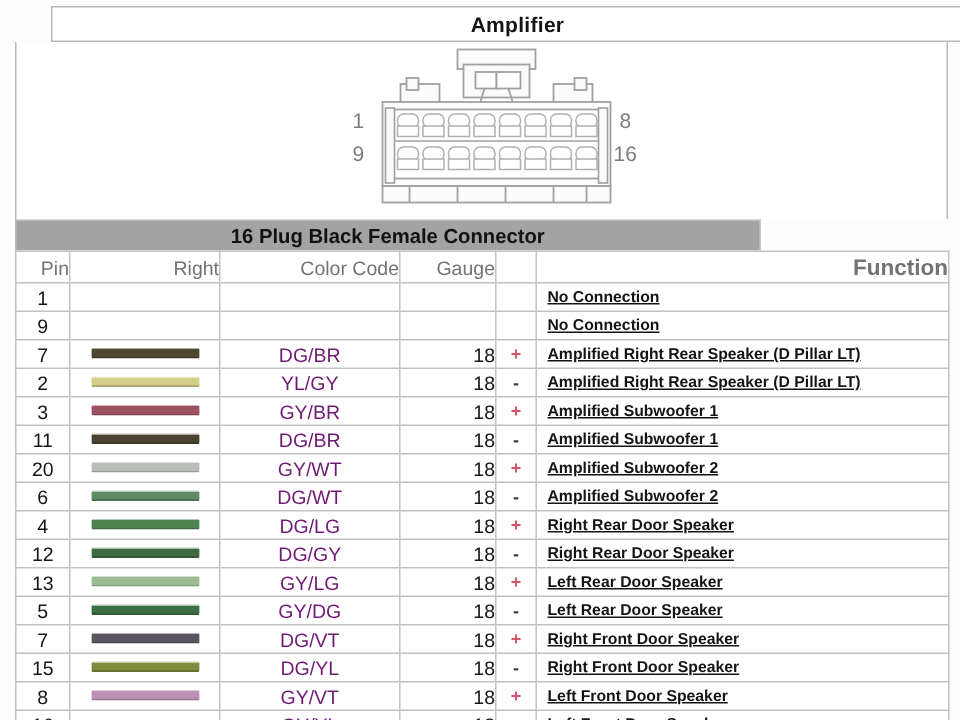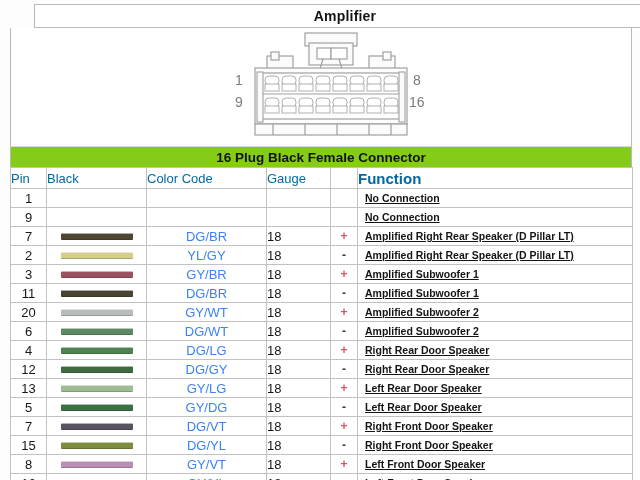--- a/index.html
+++ b/index.html
@@ -64,26 +64,26 @@
     width: 208px;
     height: 114px;
   }
   .connector-wrap svg { display: block; }
 
   
   .subtitle-band {
     position: absolute;
     left: 10px;
     top: 146px;
-    width: 622px;
+    width: 497px;
     height: 21px;
     border-left: 1px solid #b9b9b9;
     border-right: 1px solid #b9b9b9;
     border-top: 1px solid #d8d8d8;
-    background: #84cc16;
+    background: #a3a3a3;
     box-sizing: border-box;
     display: flex;
     align-items: center;
     justify-content: center;
   }
   .subtitle-band span {
     font-size: 13.5px;
     font-weight: bold;
     color: #121212;
   }
@@ -110,42 +110,42 @@
     border: 1px solid #c2c2c2;
     padding: 0;
     height: 19px;
     box-sizing: border-box;
     background: #ffffff;
   }
   .pinout-table thead th {
     height: 21px;
     font-size: 13px;
     font-weight: normal;
-    color: #0369a1;
-    text-align: left;
+    color: #737373;
+    text-align: right;
   }
   .pinout-table thead th.func-head {
     font-weight: bold;
     font-size: 15px;
   }
   .pinout-table thead th.pol-head { border-right: 1px solid #c2c2c2; }
 
   td.pin-cell {
     text-align: center;
     font-size: 13px;
     color: #161616;
   }
   td.color-cell { text-align: center; vertical-align: middle; }
   td.code-cell {
     text-align: center;
     font-size: 13px;
-    color: #3b82f6;
+    color: #701a75;
   }
   td.gauge-cell {
-    text-align: left;
+    text-align: right;
     font-size: 13px;
     color: #161616;
   }
   td.pol-cell {
     text-align: center;
     font-size: 12px;
     font-weight: bold;
   }
   td.pol-cell.pos { color: #d4556a; }
   td.pol-cell.neg { color: #3a3a3a; }
@@ -267,21 +267,21 @@
       <col class="c-pin">
         <col class="c-color">
         <col class="c-code">
       <col class="c-gauge">
         <col class="c-pol">
         <col class="c-func">
     </colgroup>
     <thead>
       <tr>
         <th>Pin</th>
-        <th>Black</th>
+        <th>Right</th>
         <th>Color Code</th>
         <th>Gauge</th>
         <th class="pol-head"></th>
         <th class="func-head">Function</th>
       </tr>
     </thead>
     <tbody id="pinout-body">
         <tr>
           <td class="pin-cell">1</td>
           <td class="color-cell"></td>

